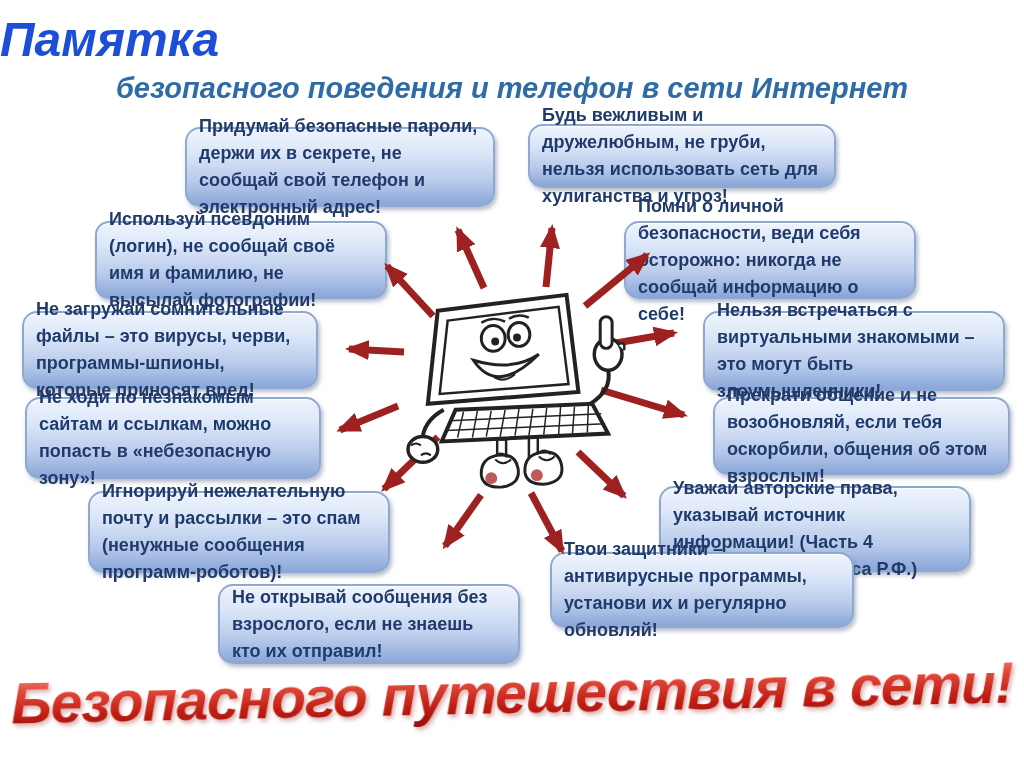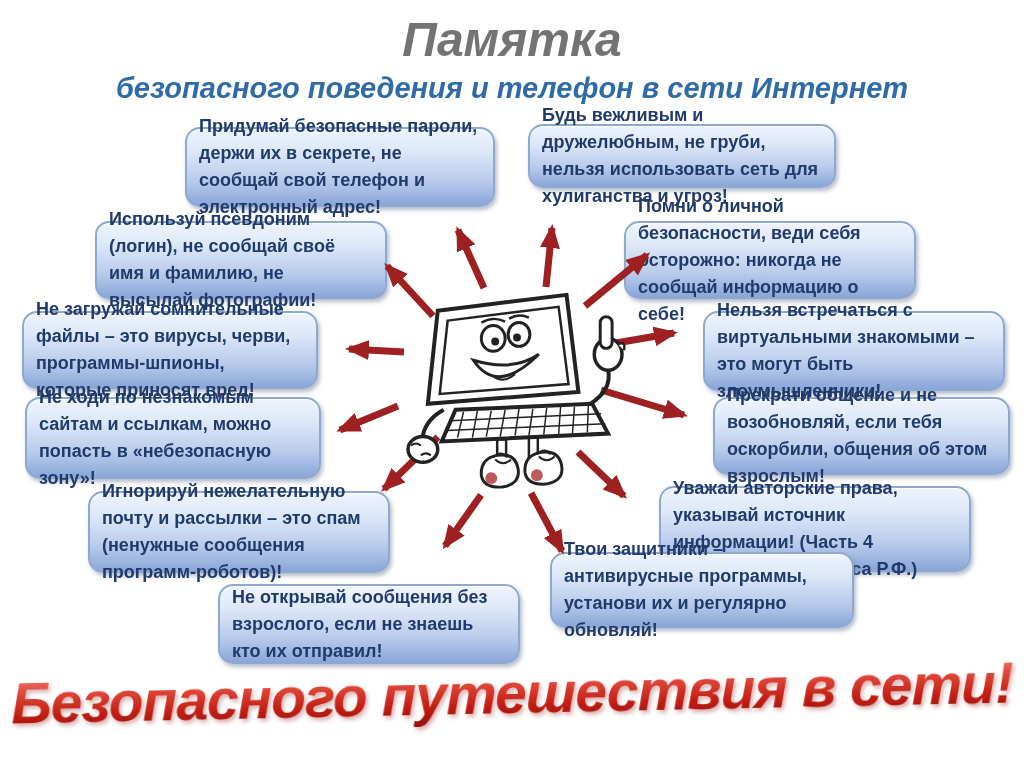--- a/index.html
+++ b/index.html
@@ -1,22 +1,22 @@
 <!DOCTYPE html>
 <html><head>
 <meta charset="utf-8">
 <style>
   html,body{margin:0;padding:0;}
   body{
     width:1024px;height:768px;position:relative;overflow:hidden;
     background:#ffffff;font-family:"Liberation Sans",sans-serif;
   }
   .title{
-    position:absolute;top:12px;left:0;width:1024px;text-align:center;
-    font-size:48px;font-weight:bold;font-style:italic;color:#737373;
+    position:absolute;top:12px;left:0;width:1024px;text-align:left;
+    font-size:48px;font-weight:bold;font-style:italic;color:#1d4ed8;
     letter-spacing:0px;
   }
   .subtitle{
     position:absolute;top:72px;left:0;width:1024px;text-align:center;
     font-size:29px;font-weight:bold;font-style:italic;color:#2f6ba7;
   }
   .tip{
     position:absolute;box-sizing:border-box;
     display:flex;align-items:center;justify-content:center;text-align:left;
     padding:6px 12px;border-radius:15px;

